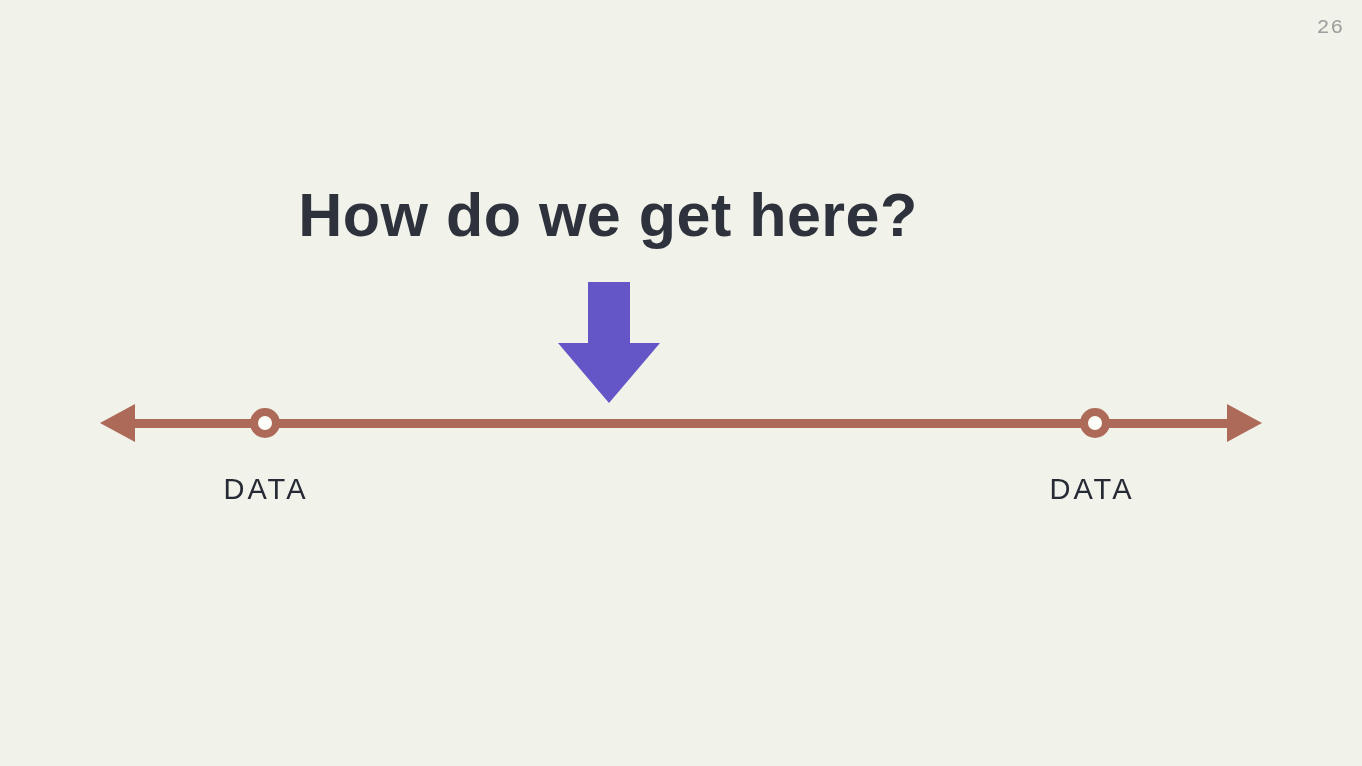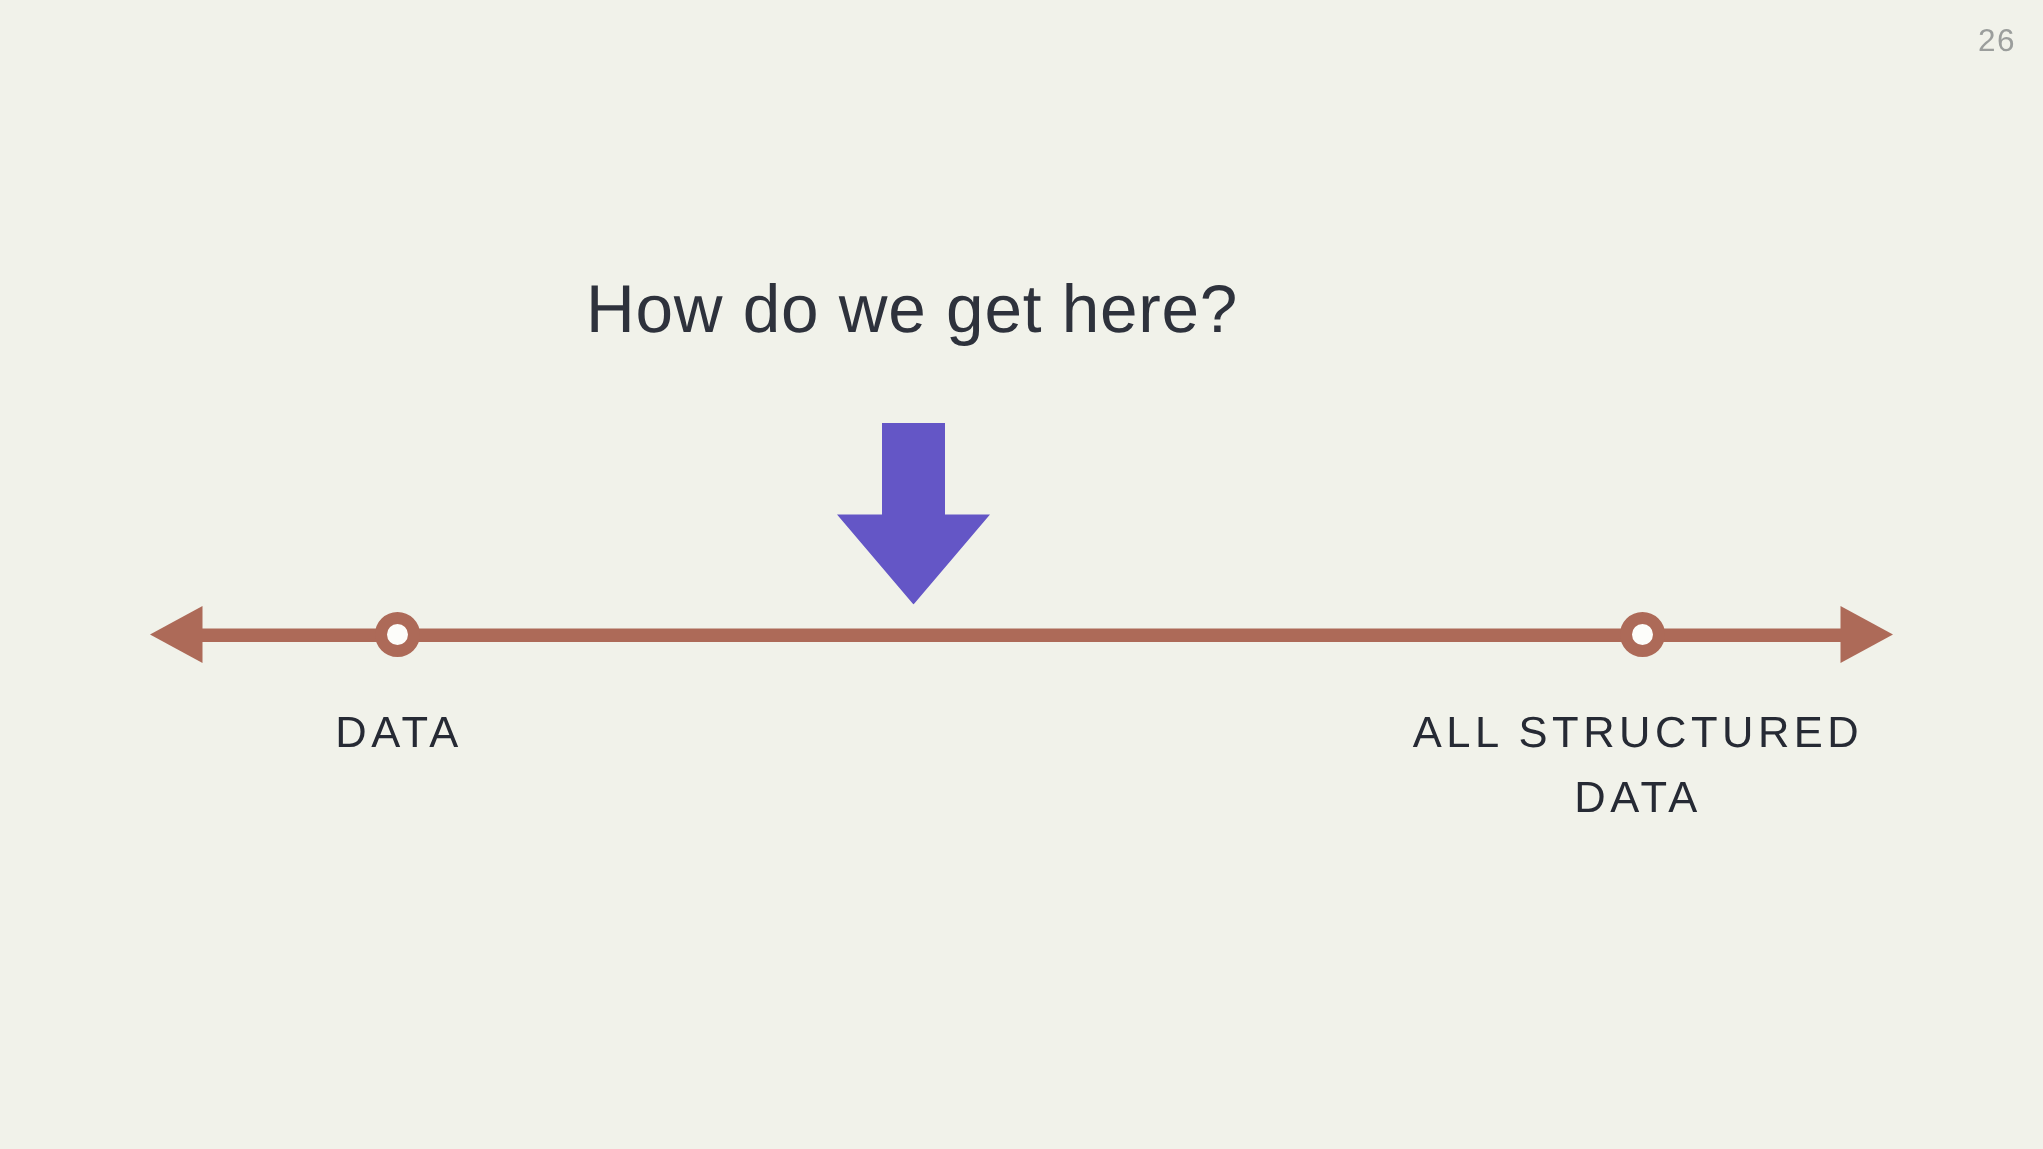--- a/index.html
+++ b/index.html
@@ -15,30 +15,31 @@
     font-family: "Liberation Sans", sans-serif;
   }
 
   .page-number {
     position: absolute;
     top: 16px;
     right: 18px;
     font-size: 21px;
     color: #9b9e9c;
     letter-spacing: 1px;
+    font-family: Liberation Mono, monospace;
   }
 
   .title {
     position: absolute;
     left: 608px;
     top: 180px;
     transform: translateX(-50%);
     white-space: nowrap;
-    font-size: 45px;
-    font-weight: 400;
+    font-size: 61px;
+    font-weight: 700;
     color: #2e323c;
     letter-spacing: 0.5px;
   }
 
   .down-arrow {
     position: absolute;
     left: 558px;
     top: 282px;
     width: 102px;
     height: 121px;
@@ -113,17 +114,16 @@
   <div class="arrowhead left"></div>
   <div class="arrowhead right"></div>
   <div class="node-circle left"></div>
   <div class="node-circle right"></div>
 
   <div class="end-label left">
     <div>DATA</div>
   </div>
 
   <div class="end-label right">
-    <div>ALL STRUCTURED</div>
     <div>DATA</div>
   </div>
 
 </div>
 
 </body></html>

